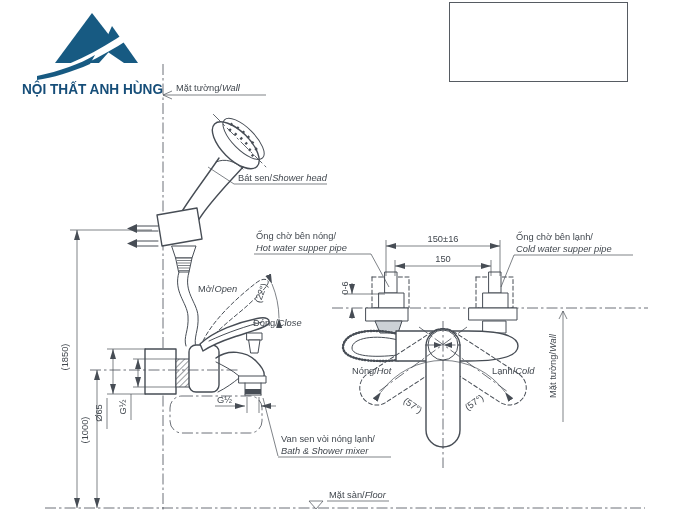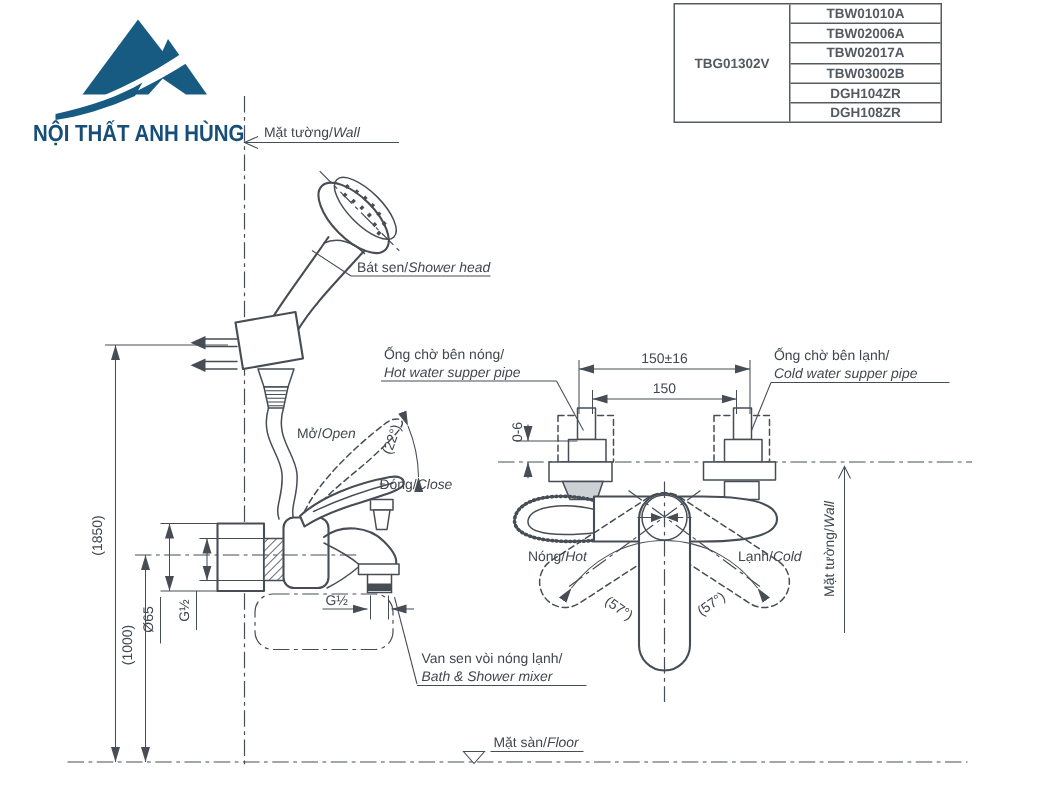--- a/index.html
+++ b/index.html
@@ -267,24 +267,15 @@
     </g>
 
     <g>
       <line class="thin" x1="563" y1="311" x2="563" y2="422"></line>
       <polyline class="thin" points="559,319 563,311 567,319"></polyline>
       <text class="txt mid" transform="rotate(-90 556 366)" x="556" y="366"><tspan>Mặt tường/</tspan><tspan class="it">Wall</tspan></text>
     </g>
   </svg>
 
   <div class="codes-table">
-    <div class="main-cell">TBG01302V</div>
-    <div class="code-col">
-      <div class="code-cell">TBW01010A</div>
-      <div class="code-cell">TBW02006A</div>
-      <div class="code-cell">TBW02017A</div>
-      <div class="code-cell">TBW03002B</div>
-      <div class="code-cell">DGH104ZR</div>
-      <div class="code-cell">DGH108ZR</div>
-    </div>
   </div>
 
 </div>
 
 </body></html>

